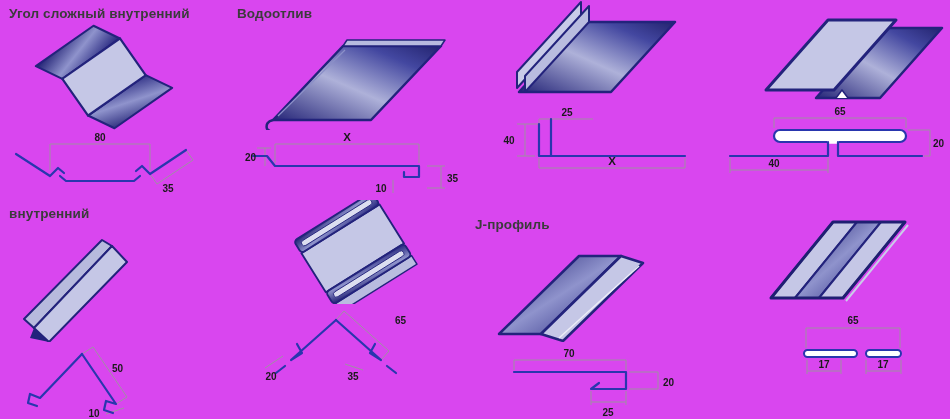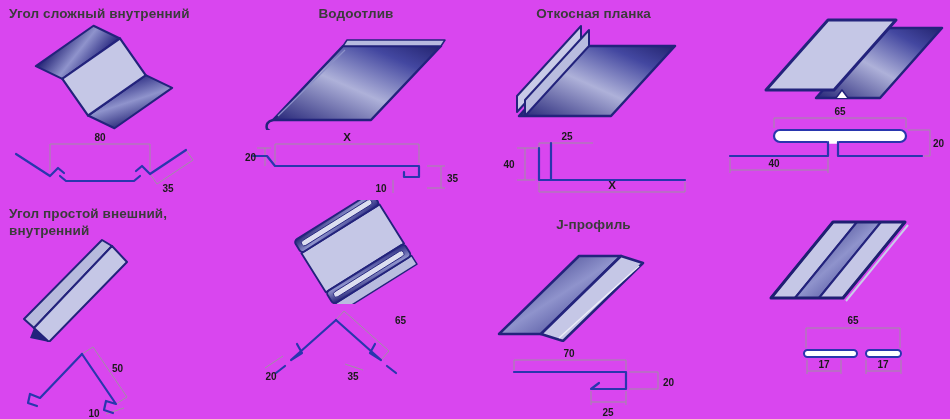--- a/index.html
+++ b/index.html
@@ -19,21 +19,21 @@
     font-weight:bold;
     font-size:13.5px;
     line-height:17px;
     color:#3b3b3b;
     letter-spacing:.1px;
   }
   .panel-r1 .title{height:24px;padding-top:5px;}
   .panel-r2 .title{height:38px;padding-top:16px;}
   .panel-r2.two-line .title{padding-top:5px;}
   .t-left{text-align:left;padding-left:9px;}
-  .t-center{text-align:center;}
+  .t-center{}
   svg{display:block;margin:0 auto;}
   .dim-num{font-family:"Liberation Sans",sans-serif;font-weight:bold;font-size:10px;fill:#1a1a1a;}
   .dim-big{font-family:"Liberation Sans",sans-serif;font-weight:bold;font-size:11.5px;fill:#1a1a1a;}
   .gray{stroke:#999999;stroke-width:0.9;fill:none;}
   .prof{stroke:#2936ae;stroke-width:2.2;fill:none;stroke-linejoin:round;stroke-linecap:round;}
   .edge{stroke:#23237c;stroke-linejoin:round;}
 </style>
 </head>
 <body>
 
@@ -104,21 +104,20 @@
       <line class="gray" x1="152" y1="50" x2="152" y2="63"></line>
       <path class="prof" d="M12,26 L26,26 L34,36 L178,36 L178,47 L163,47 L163,42"></path>
       <text class="dim-big" x="106" y="11" text-anchor="middle">X</text>
       <text class="dim-num" x="4" y="31" text-anchor="start">20</text>
       <text class="dim-num" x="206" y="52" text-anchor="start">35</text>
       <text class="dim-num" x="140" y="62" text-anchor="middle">10</text>
     </svg>
   </div>
 
   <div class="panel panel-r1">
-    <div class="title t-center">Откосная планка</div>
     <svg width="230" height="106" viewBox="0 0 230 106">
       <polygon points="40,92 104,22 196,22 132,92" fill="url(#gSheet)" class="edge" stroke-width="2.5"></polygon>
       <polygon points="38,88 102,18 102,2 38,72" fill="#c9cbe8" class="edge" stroke-width="2"></polygon>
       <polygon points="46,92 110,22 110,6 46,76" fill="#b9bcdf" class="edge" stroke-width="2"></polygon>
     </svg>
     <svg width="230" height="70" viewBox="0 0 230 70">
       <line class="gray" x1="60" y1="13" x2="114" y2="13"></line>
       <line class="gray" x1="60" y1="13" x2="60" y2="18"></line>
       <line class="gray" x1="46" y1="18" x2="46" y2="50"></line>
       <line class="gray" x1="38" y1="18" x2="60" y2="18"></line>
@@ -153,21 +152,20 @@
       <line x1="111" y1="36" x2="123" y2="36" stroke="#ffffff" stroke-width="3.5"></line>
       <path class="prof" d="M112,36 L112,50 L14,50 M122,36 L122,50 L206,50"></path>
       <text class="dim-num" x="124" y="9" text-anchor="middle">65</text>
       <text class="dim-num" x="217" y="41" text-anchor="start">20</text>
       <text class="dim-num" x="58" y="61" text-anchor="middle">40</text>
     </svg>
   </div>
 
   <div class="panel panel-r2 two-line">
     <div class="title t-left">
-      <div>Угол простой внешний,</div>
       <div>внутренний</div>
     </div>
     <svg width="230" height="104" viewBox="0 0 230 104">
       <polygon points="108,8 30,90 20,81 98,2" fill="#b7badd" class="edge" stroke-width="2"></polygon>
       <polygon points="108,8 123,24 45,104 30,90" fill="#c5c7e6" class="edge" stroke-width="2"></polygon>
       <polygon points="30,90 45,104 26,100" fill="#23237c"></polygon>
     </svg>
     <svg width="230" height="77" viewBox="0 0 230 77">
       <line class="gray" x1="89" y1="5" x2="123" y2="55"></line>
       <line class="gray" x1="78" y1="12" x2="89" y2="5"></line>

